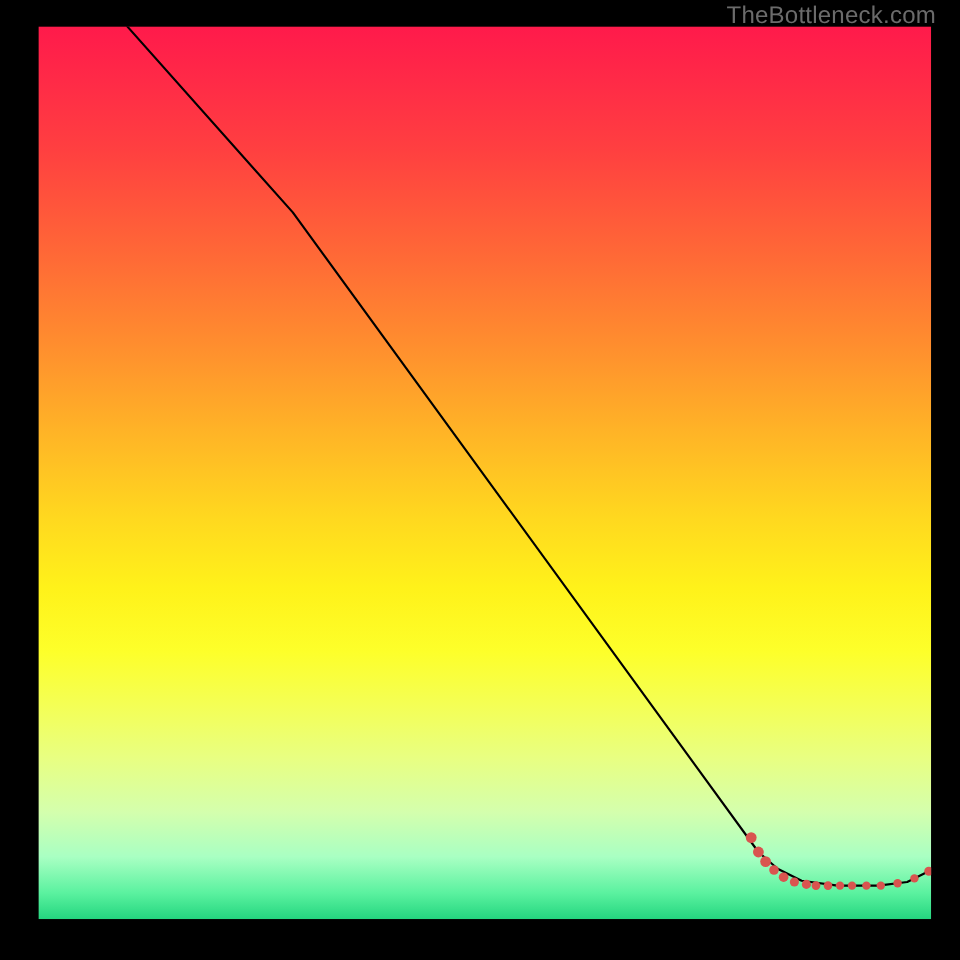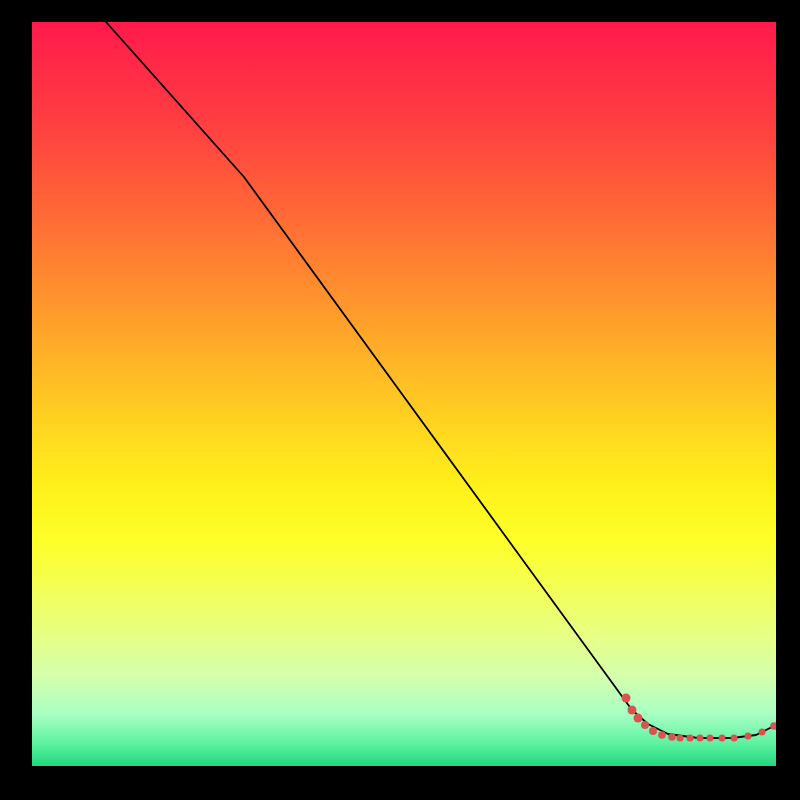--- a/index.html
+++ b/index.html
@@ -70,20 +70,21 @@
     color: #6b6b6b;
     font-size: 20px;
     font-weight: 500;
     letter-spacing: 0.2px;
   }
 </style>
 </head>
 <body>
 
 <div class="stage">
+  <div class="watermark">TheBottleneck.com</div>
 
   <div class="plot-area">
     <div class="gradient"></div>
 
     <svg class="curve-svg" viewBox="0 0 744 744" preserveAspectRatio="none">
       <path id="curve-path" class="curve-path" d="M 74 0 L 212 155 L 600 688 L 616 702 L 636 712 L 666 716 L 700 716 L 724 713 L 744 703"></path>
       <g id="markers-group">
           <circle cx="594" cy="676" r="4.5" class="marker"></circle>
           <circle cx="600" cy="688" r="4.5" class="marker"></circle>
           <circle cx="606" cy="696" r="4.5" class="marker"></circle>

